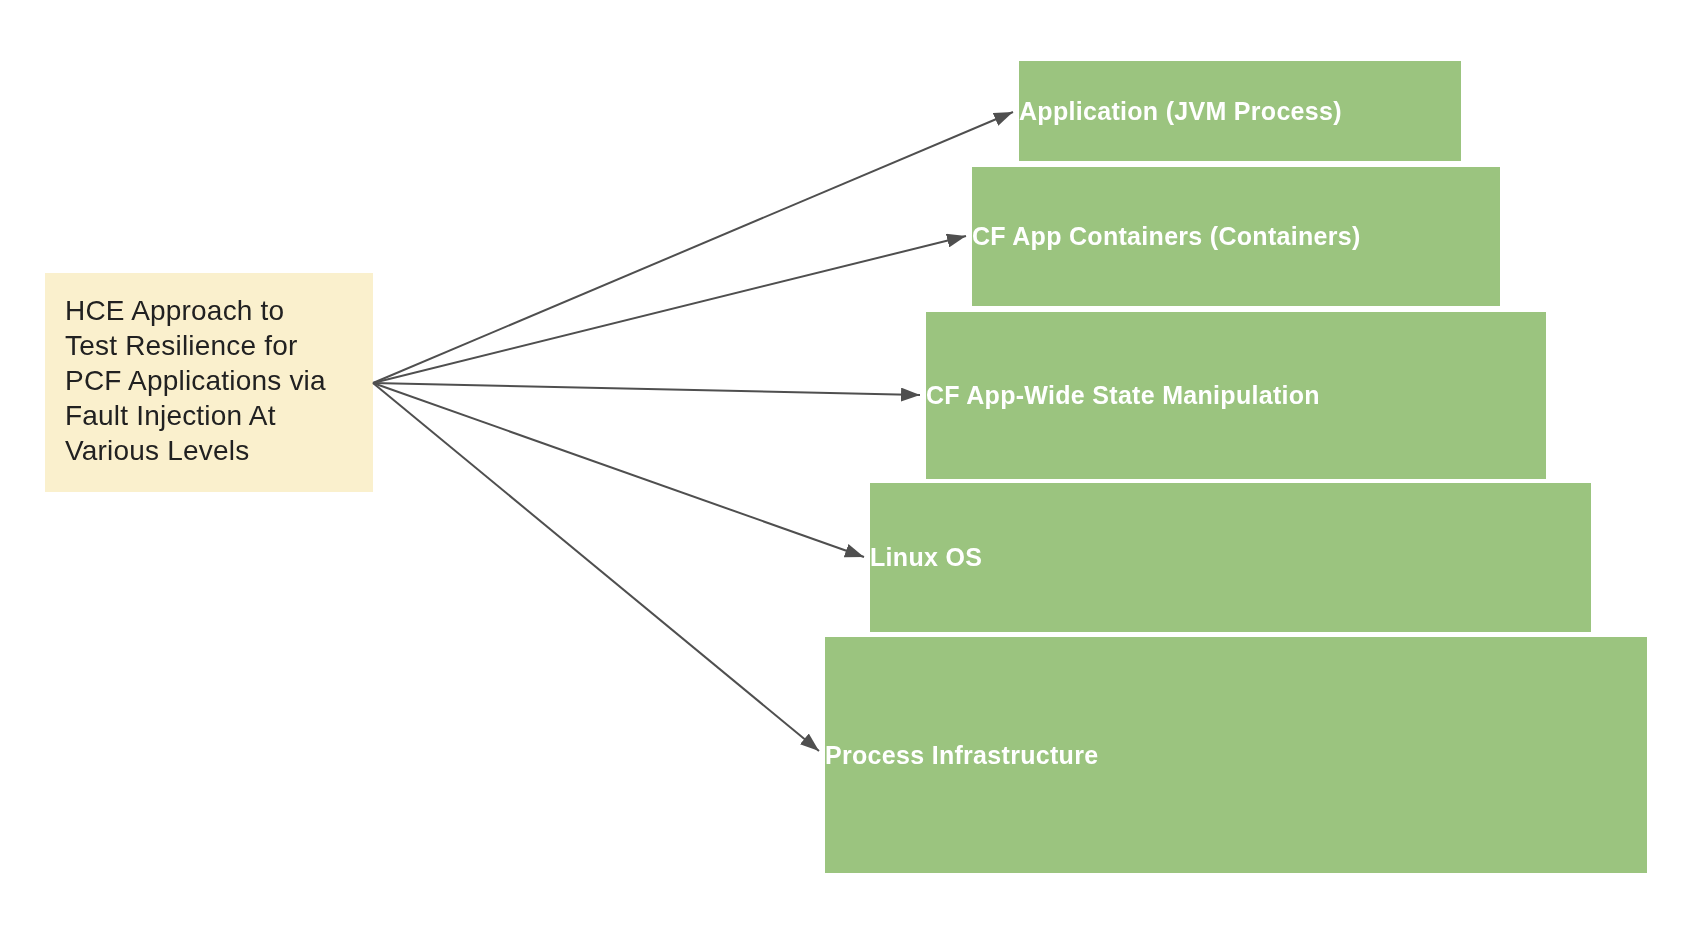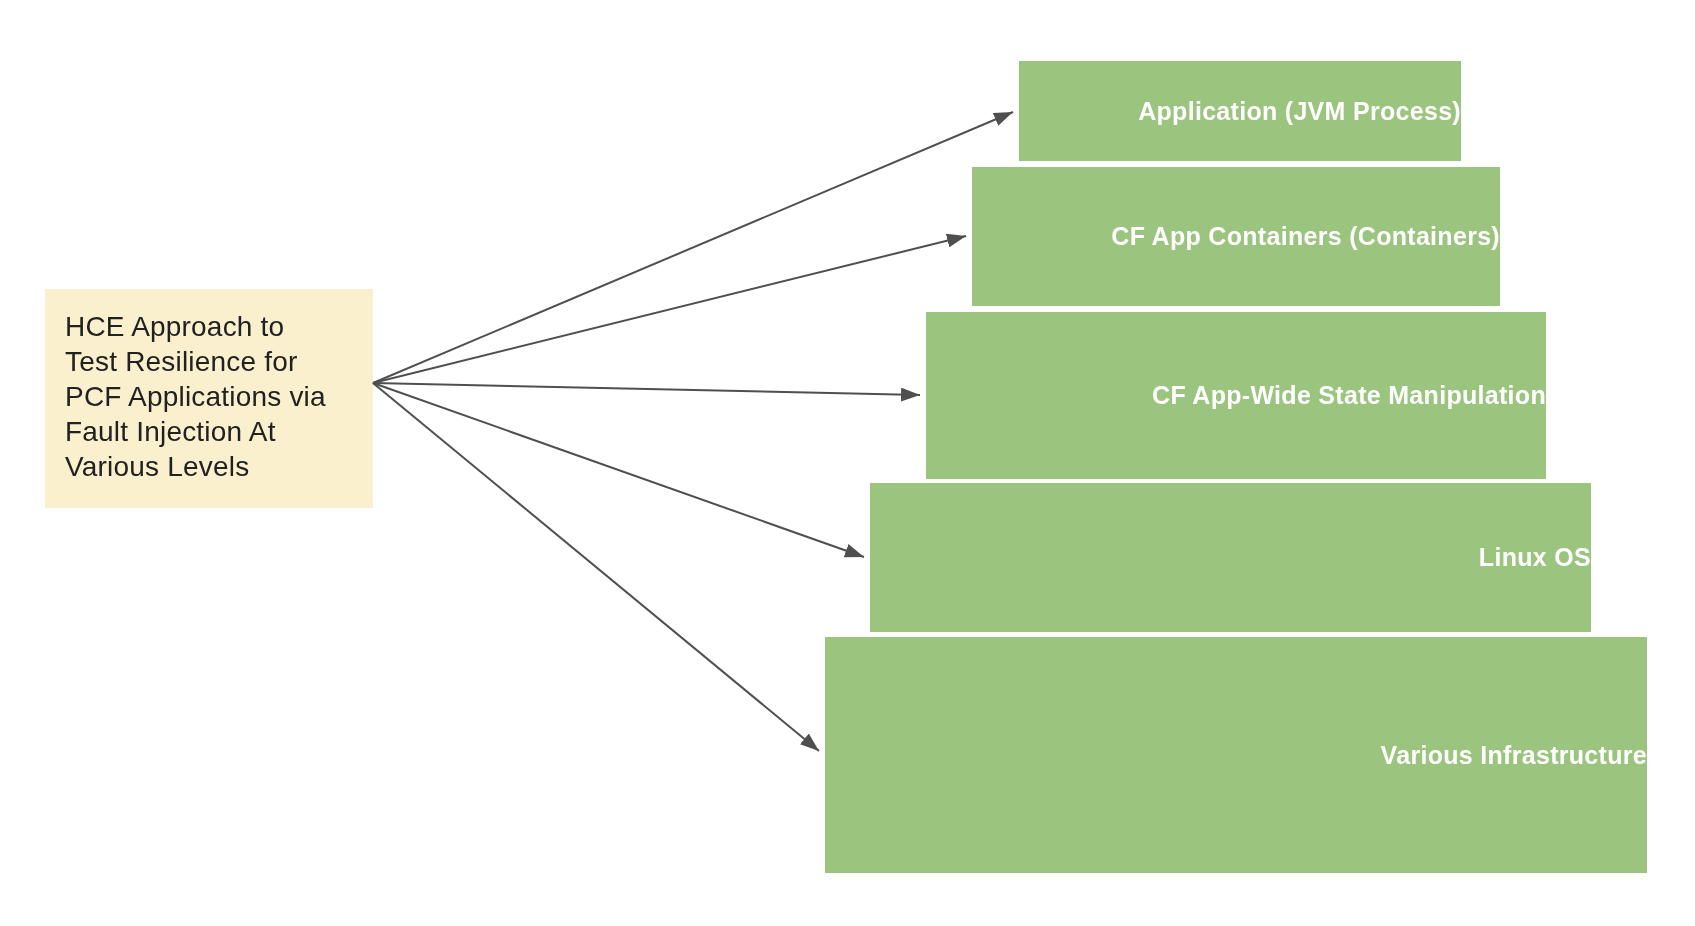--- a/index.html
+++ b/index.html
@@ -26,42 +26,41 @@
     top: 273px;
     width: 328px;
     height: 219px;
     background: var(--note-fill);
     color: var(--note-text);
     font-size: 28px;
     line-height: 35px;
     padding: 20px 2px 18px 20px;
     white-space: pre-line;
     letter-spacing: 0.2px;
-    margin-top: 16px;
   }
   .arrows {
     position: absolute;
     left: 0;
     top: 0;
     width: 1695px;
     height: 926px;
     pointer-events: none;
   }
   .arrows line {
     stroke: var(--arrow);
     stroke-width: 2;
   }
   .arrowhead-shape { fill: var(--arrow); }
   .level {
     position: absolute;
     background: var(--level-fill);
     color: var(--level-text);
     display: flex;
     align-items: center;
-    justify-content: flex-end;
+    justify-content: flex-start;
     text-align: center;
     font-weight: bold;
     font-size: 25px;
     letter-spacing: 0.3px;
   }
   .level-1 { left: 1019px; top: 61px;  width: 442px; height: 100px; }
   .level-2 { left: 972px;  top: 167px; width: 528px; height: 139px; }
   .level-3 { left: 926px;  top: 312px; width: 620px; height: 167px; }
   .level-4 { left: 870px;  top: 483px; width: 721px; height: 149px; }
   .level-5 { left: 825px;  top: 637px; width: 822px; height: 236px; }
@@ -100,16 +99,16 @@
 
   <div class="level level-4">
     <span>Linux OS</span>
   </div>
 
   <div class="level level-3">
     <span>CF App-Wide State Manipulation</span>
   </div>
 
   <div class="level level-5">
-    <span>Various Infrastructure</span>
+    <span>Process Infrastructure</span>
   </div>
 
 </div>
 
 </body></html>

